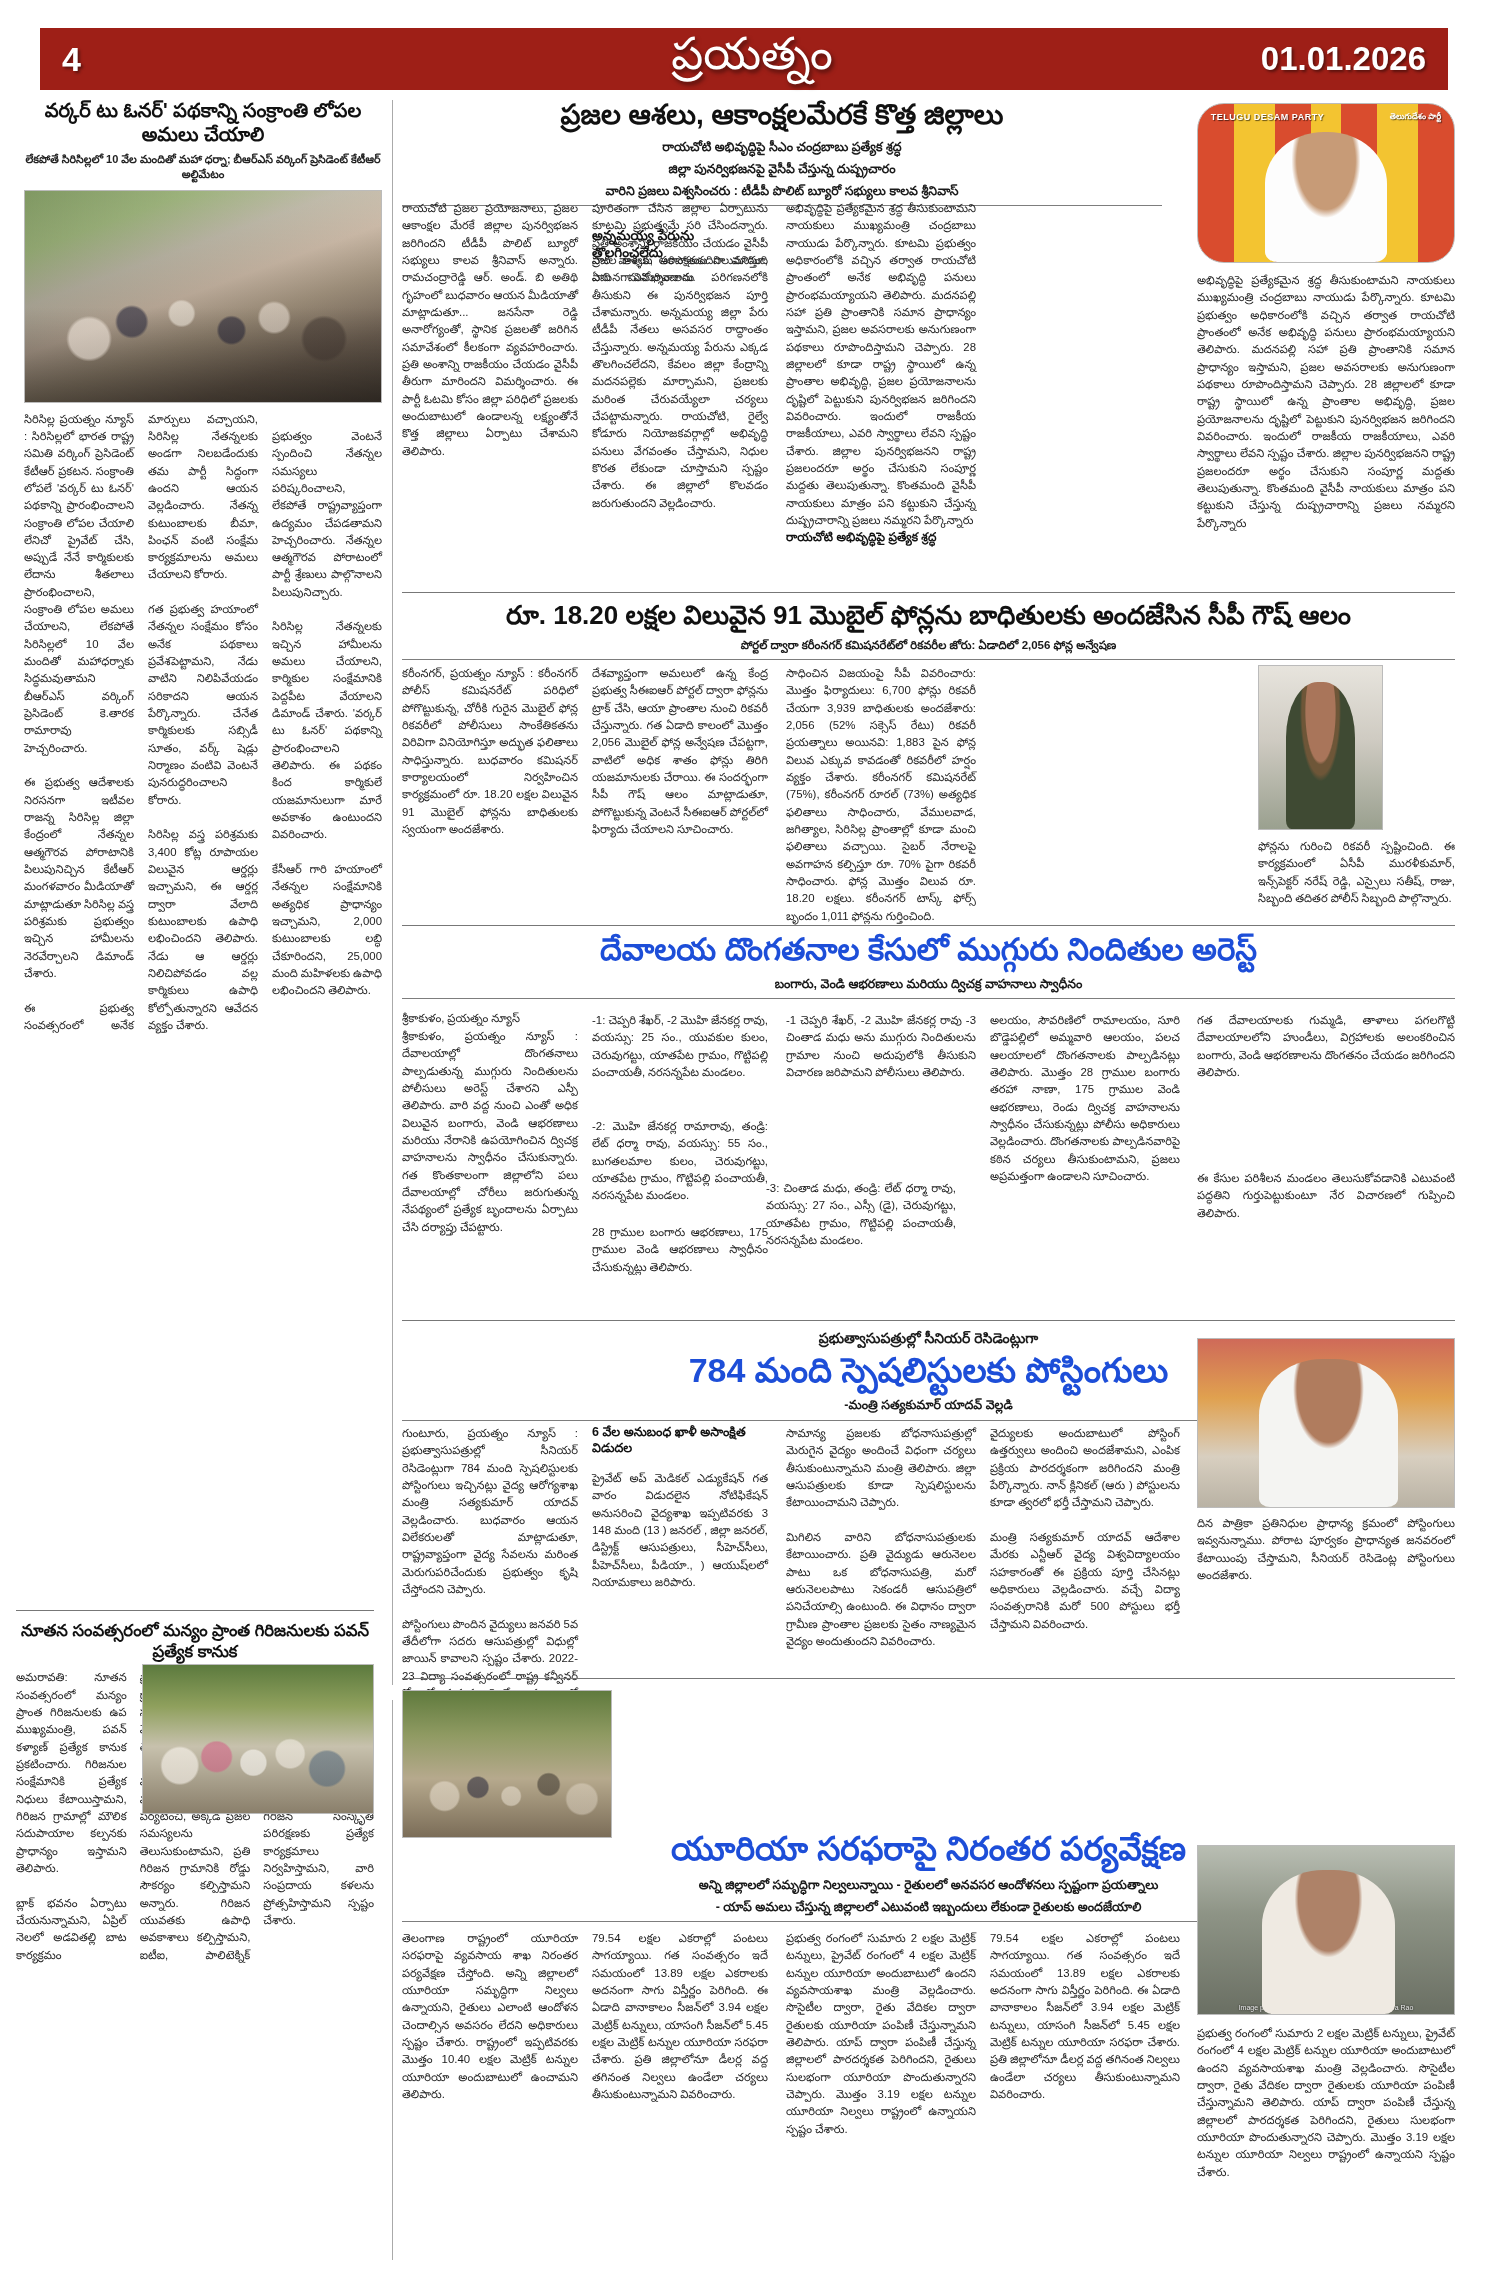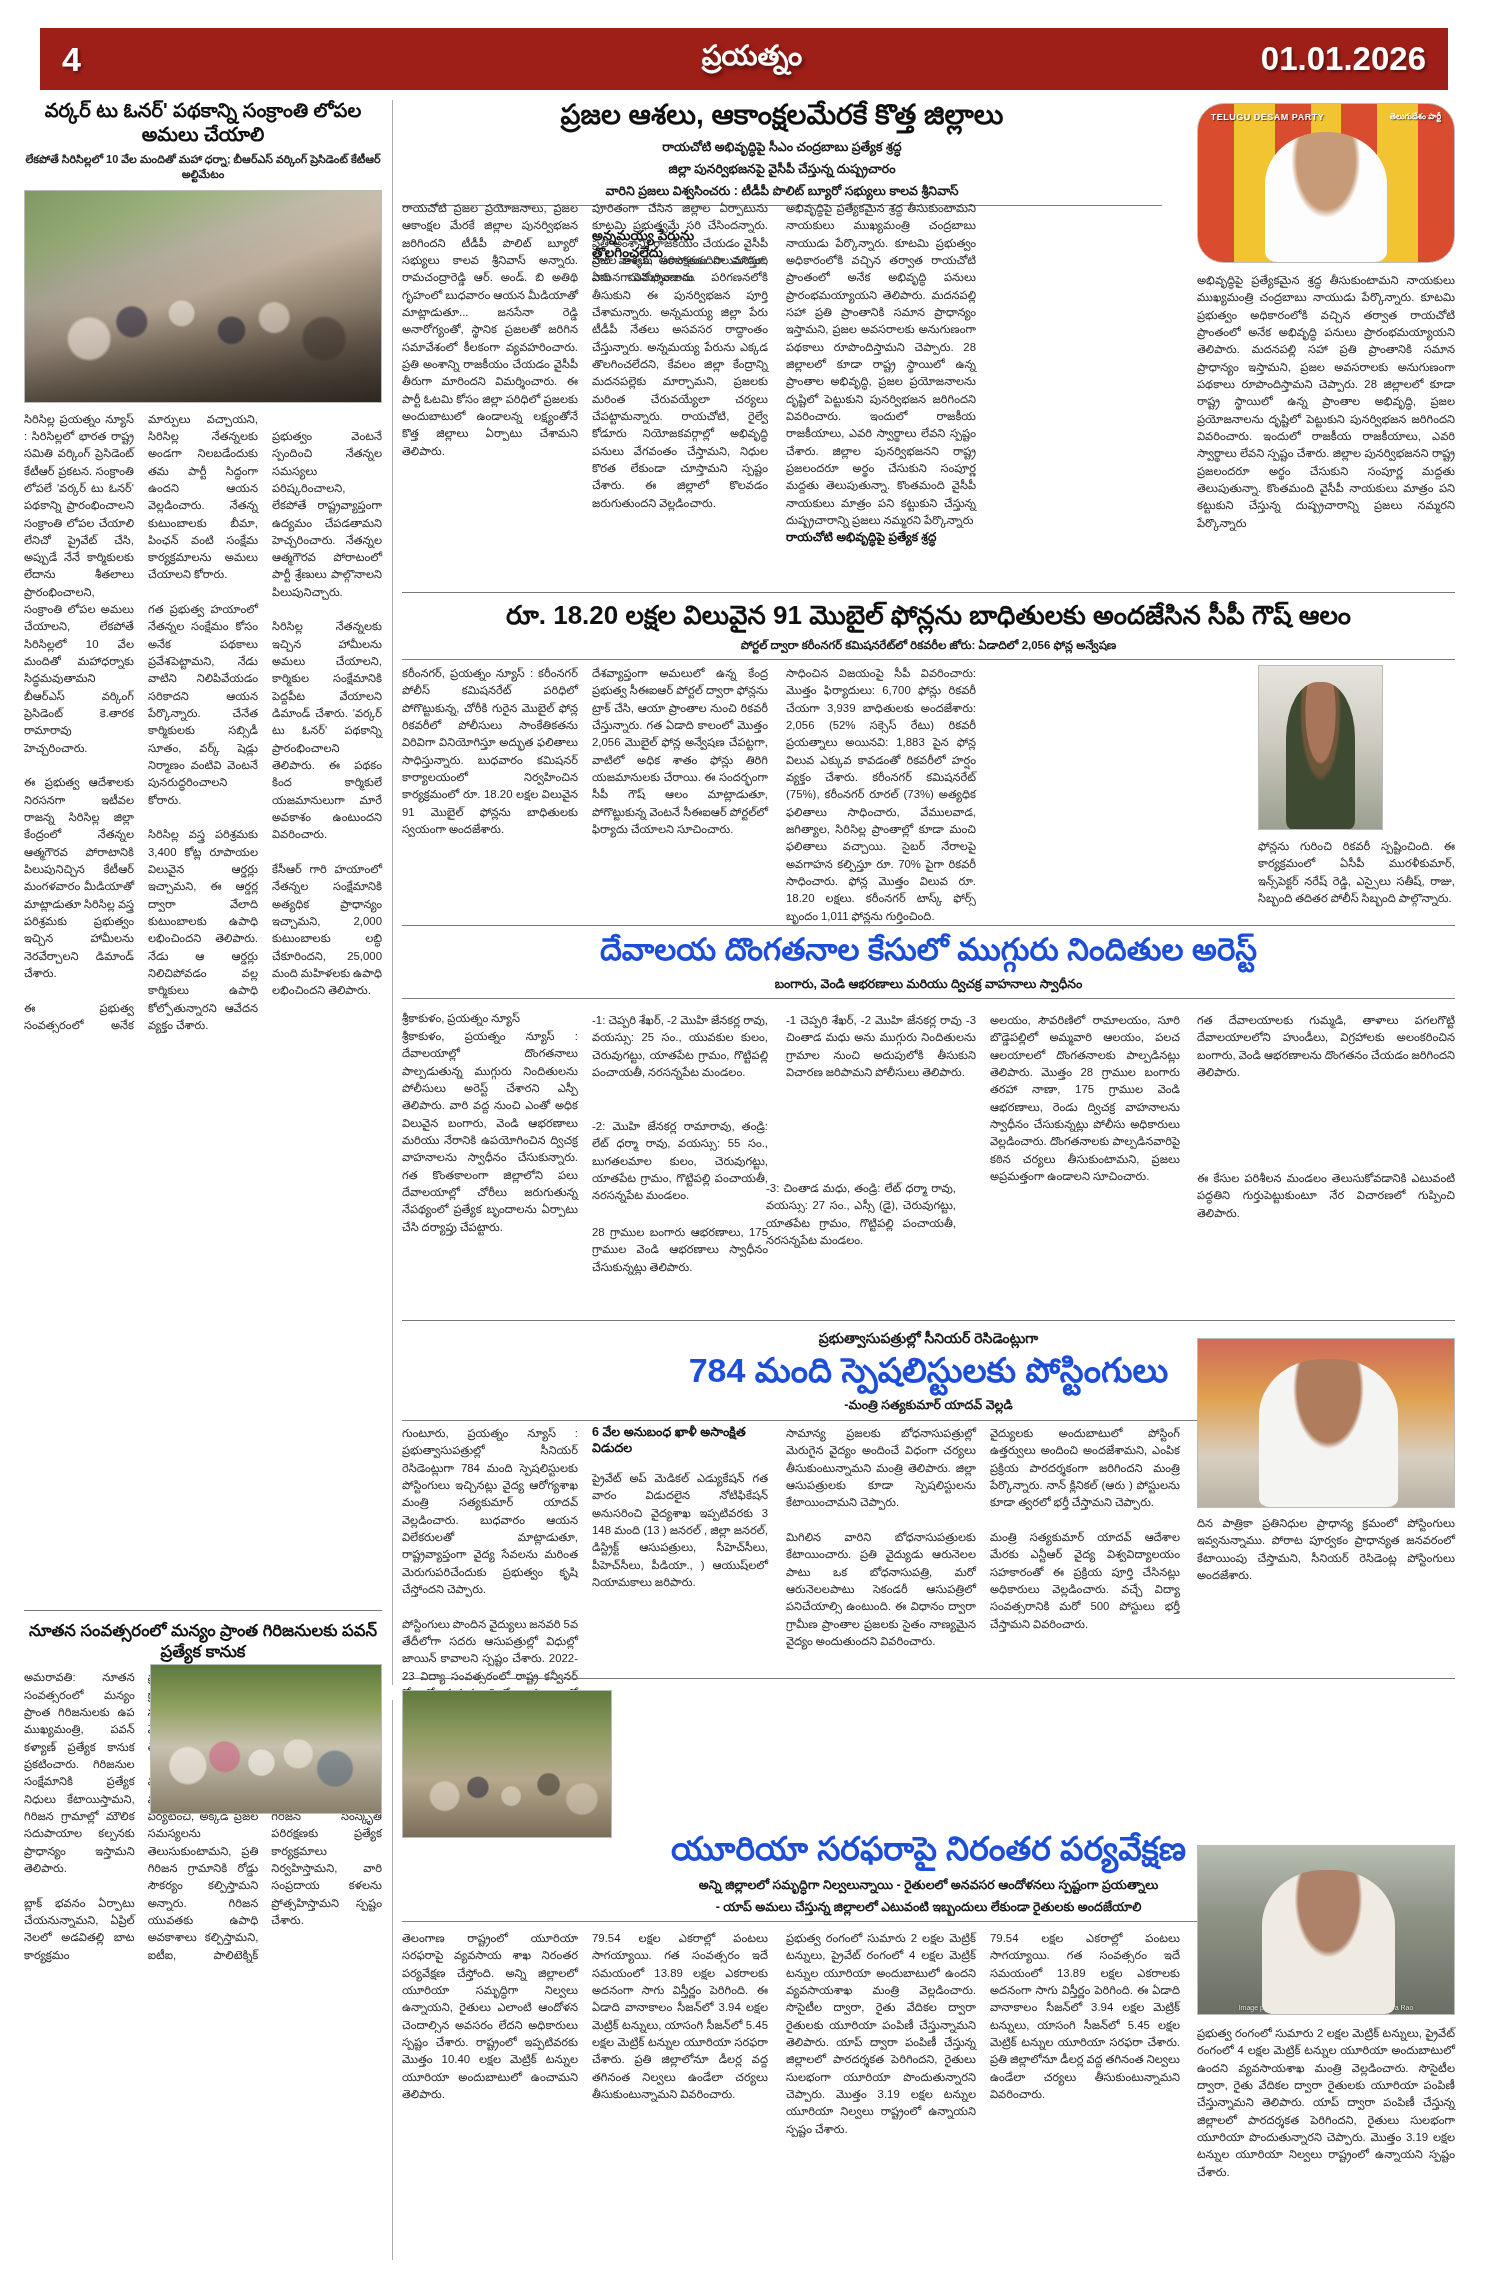--- a/index.html
+++ b/index.html
@@ -33,22 +33,22 @@
     font-size: 34px;
     font-weight: bold;
     text-shadow: 2px 2px 3px rgba(0,0,0,.45);
     letter-spacing: .5px;
   }
   .masthead .paper-title {
     position: absolute;
     left: 16px; right: 0;
     text-align: center;
     color: #fff;
-    font-size: 28px;
-    font-weight: bold;
+    font-size: 45px;
+    font-weight: normal;
     text-shadow: 2px 3px 4px rgba(0,0,0,.5);
     pointer-events: none;
   }
   .masthead .issue-date {
     color: #fff;
     font-size: 33px;
     font-weight: bold;
     text-shadow: 2px 2px 3px rgba(0,0,0,.45);
     z-index: 2;
     text-align: right;
@@ -256,21 +256,21 @@
 
 సిరిసిల్ల వస్త్ర పరిశ్రమకు 3,400 కోట్ల రూపాయల విలువైన ఆర్డర్లు ఇచ్చామని, ఈ ఆర్డర్ల ద్వారా వేలాది కుటుంబాలకు ఉపాధి లభించిందని తెలిపారు. నేడు ఆ ఆర్డర్లు నిలిచిపోవడం వల్ల కార్మికులు ఉపాధి కోల్పోతున్నారని ఆవేదన వ్యక్తం చేశారు.
 
 ప్రభుత్వం వెంటనే స్పందించి నేతన్నల సమస్యలు పరిష్కరించాలని, లేకపోతే రాష్ట్రవ్యాప్తంగా ఉద్యమం చేపడతామని హెచ్చరించారు. నేతన్నల ఆత్మగౌరవ పోరాటంలో పార్టీ శ్రేణులు పాల్గొనాలని పిలుపునిచ్చారు.
 
 సిరిసిల్ల నేతన్నలకు ఇచ్చిన హామీలను అమలు చేయాలని, కార్మికుల సంక్షేమానికి పెద్దపీట వేయాలని డిమాండ్ చేశారు. 'వర్కర్ టు ఓనర్' పథకాన్ని ప్రారంభించాలని తెలిపారు. ఈ పథకం కింద కార్మికులే యజమానులుగా మారే అవకాశం ఉంటుందని వివరించారు.
 
 కేసీఆర్ గారి హయాంలో నేతన్నల సంక్షేమానికి అత్యధిక ప్రాధాన్యం ఇచ్చామని, 2,000 కుటుంబాలకు లబ్ధి చేకూరిందని, 25,000 మంది మహిళలకు ఉపాధి లభించిందని తెలిపారు.</div>
   </div>
 
-  <div class="col" style="left:24px; top:1620px; width:358px;">
+  <div class="col" style="left:16px; top:1620px; width:358px;">
     <div class="sep-h" style="left:0; top:-10px; width:358px;"></div>
     <div class="hl1" style="font-size:16.5px;">నూతన సంవత్సరంలో మన్యం ప్రాంత గిరిజనులకు పవన్ ప్రత్యేక కానుక</div>
 
     <div class="photo ph-pawan" style="position:absolute; right:0; top:44px; width:232px; height:150px;"></div>
 
     <div class="body-txt" style="margin-top:8px; white-space:pre-line; column-count:3; column-gap:13px; height:580px;">అమరావతి: నూతన సంవత్సరంలో మన్యం ప్రాంత గిరిజనులకు ఉప ముఖ్యమంత్రి, పవన్ కళ్యాణ్ ప్రత్యేక కానుక ప్రకటించారు. గిరిజనుల సంక్షేమానికి ప్రత్యేక నిధులు కేటాయిస్తామని, గిరిజన గ్రామాల్లో మౌలిక సదుపాయాల కల్పనకు ప్రాధాన్యం ఇస్తామని తెలిపారు.
 
 బ్లాక్ భవనం ఏర్పాటు చేయనున్నామని, ఏప్రిల్ నెలలో అడవితల్లి బాట కార్యక్రమం ప్రారంభిస్తామని చెప్పారు. గ్రామాల్లో వైద్య, విద్యా సదుపాయాలు మెరుగుపరుస్తామని తెలిపారు.
 
 మంత్రుల బృందంతో కలిసి మన్యం ప్రాంతంలో పర్యటించి, అక్కడి ప్రజల సమస్యలను తెలుసుకుంటామని, ప్రతి గిరిజన గ్రామానికి రోడ్డు సౌకర్యం కల్పిస్తామని అన్నారు. గిరిజన యువతకు ఉపాధి అవకాశాలు కల్పిస్తామని, ఐటీఐ, పాలిటెక్నిక్ కళాశాలలు ఏర్పాటు చేస్తామని హామీ ఇచ్చారు.

